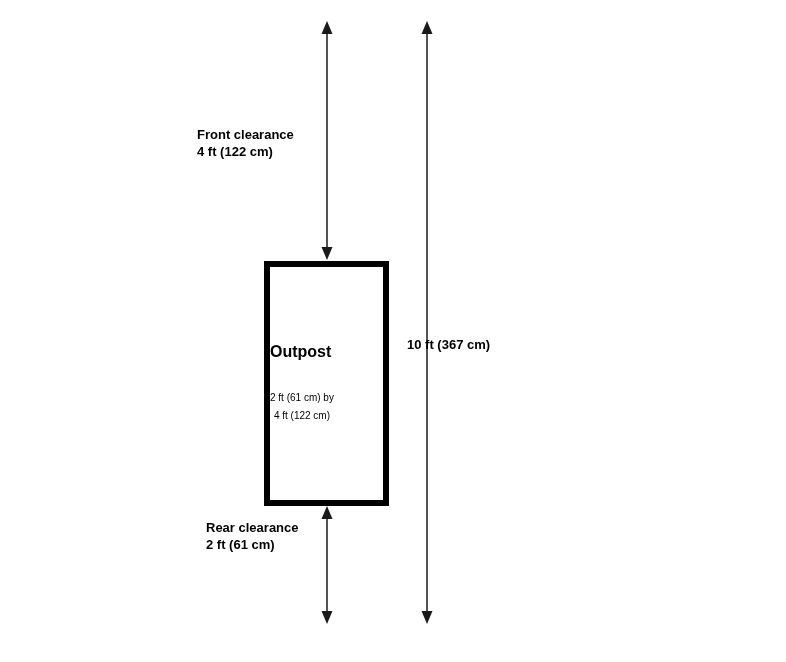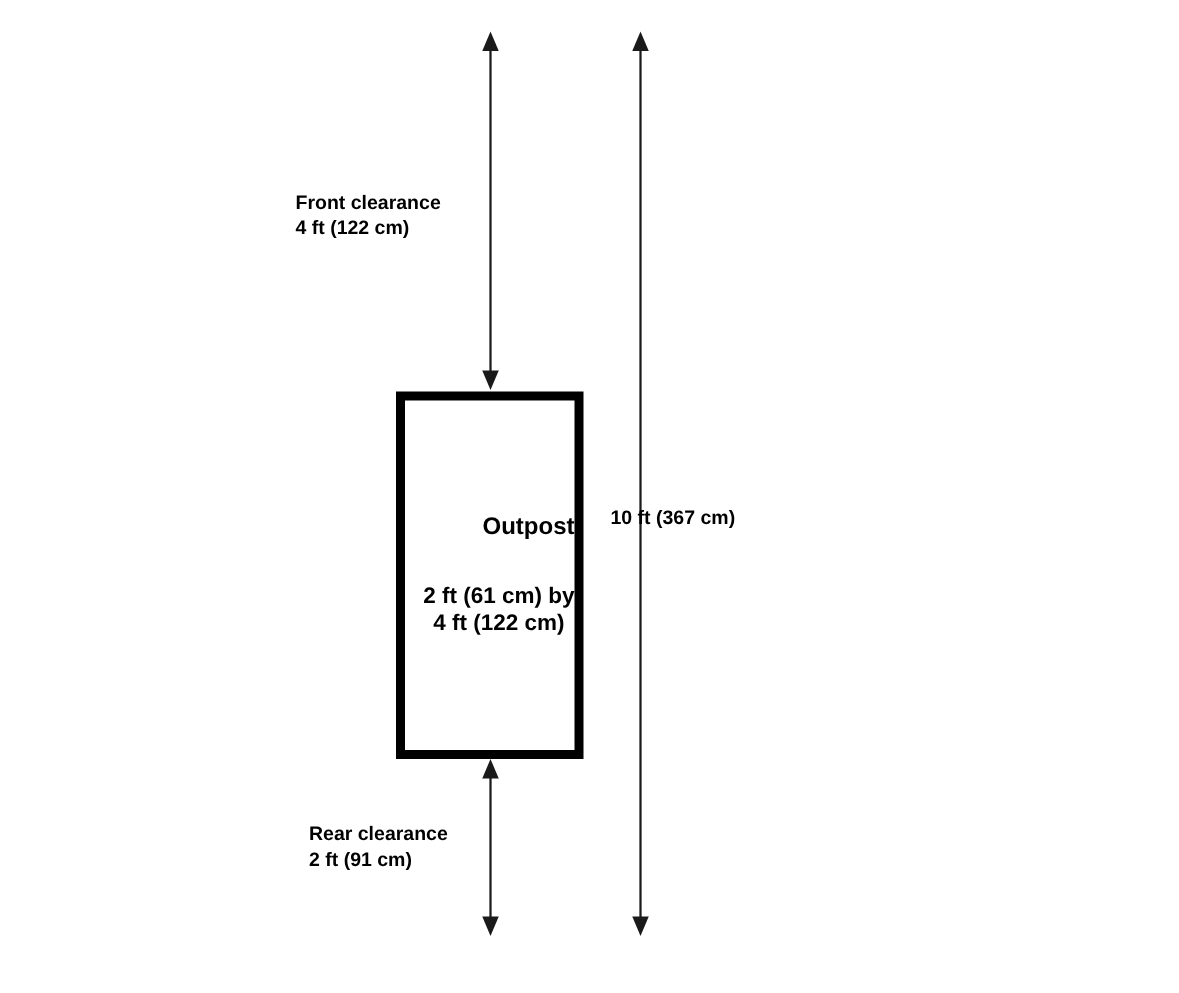--- a/index.html
+++ b/index.html
@@ -25,44 +25,44 @@
     position: absolute;
     left: 264px;
     top: 261px;
     width: 125px;
     height: 245px;
     box-sizing: border-box;
     border: 6px solid #000000;
     background: #ffffff;
     display: flex;
     flex-direction: column;
-    align-items: flex-end;
+    align-items: flex-start;
     justify-content: center;
     gap: 28px;
     text-align: center;
   }
   .outpost-title {
     font-size: 16px;
     font-weight: bold;
     line-height: 18px;
   }
   .outpost-dims {
-    font-size: 15px;
-    font-weight: bold;
+    font-size: 10px;
+    font-weight: normal;
     line-height: 18px;
   }
   .dim-label {
     position: absolute;
     width: 140px;
     font-size: 13px;
     font-weight: bold;
     line-height: 17px;
   }
   .front-label { left: 197px; top: 126px; }
-  .rear-label  { left: 206px; top: 547px; }
+  .rear-label  { left: 206px; top: 519px; }
   .depth-label { left: 407px; top: 336px; }
 </style>
 </head>
 <body>
 
 <div class="canvas">
 
   <svg class="arrows" width="786" height="662" viewBox="0 0 786 662">
 
     <g>
@@ -92,20 +92,20 @@
     </div>
   </div>
 
   <div class="dim-label front-label">
     <div>Front clearance</div>
     <div>4 ft (122 cm)</div>
   </div>
 
   <div class="dim-label rear-label">
     <div>Rear clearance</div>
-    <div>2 ft (91 cm)</div>
+    <div>2 ft (61 cm)</div>
   </div>
 
   <div class="dim-label depth-label">
     <div>10 ft (367 cm)</div>
   </div>
 
 </div>
 
 </body></html>

